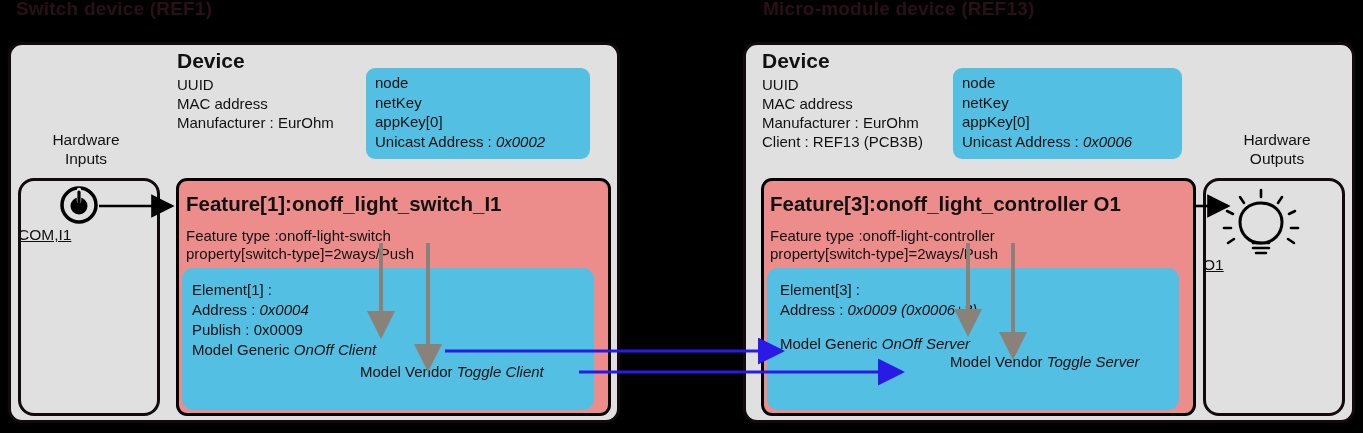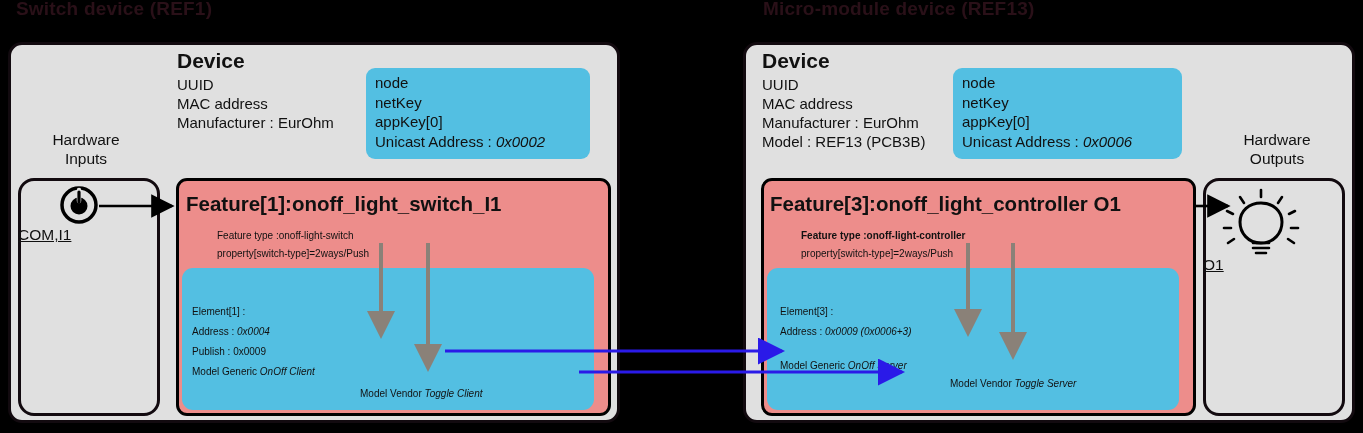--- a/index.html
+++ b/index.html
@@ -24,25 +24,25 @@
 
   .hw-box{position:absolute;background:#e0e0e0;border:3.5px solid #120a0f;
           border-radius:16px;box-sizing:border-box;}
   .hw-label{position:absolute;font-size:15.5px;line-height:19px;text-align:center;
             white-space:nowrap;}
   .hw-cap{position:absolute;font-size:15.5px;text-align:left;white-space:nowrap;text-decoration:underline;}
 
   .feature-box{position:absolute;background:#ed8d8b;border:3.5px solid #000;
                border-radius:11px;box-sizing:border-box;}
   .feat-title{position:absolute;font-size:20.5px;font-weight:bold;white-space:nowrap;}
-  .feat-sub{position:absolute;font-size:10px;line-height:18.5px;white-space:nowrap;margin-left:31px;}
+  .feat-sub{position:absolute;font-size:15px;line-height:18.5px;white-space:nowrap;}
 
   .element-box{position:absolute;background:#53bfe2;border-radius:11px;
                box-sizing:border-box;}
-  .el-text{position:absolute;font-size:10px;line-height:20px;white-space:nowrap;margin-top:22px;}
+  .el-text{position:absolute;font-size:15px;line-height:20px;white-space:nowrap;}
 
   .svg-layer{position:absolute;left:0;top:0;width:1363px;height:433px;
              pointer-events:none;}
 </style>
 </head>
 <body>
 
 <div class="canvas">
 
   <div class="title" style="left:16px;top:-2px;">Switch device (REF1)</div>
@@ -89,40 +89,40 @@
     <span>Model Vendor </span><span class="ital">Toggle Client</span>
   </div>
 
   <div class="device-outer" style="left:743px;top:42px;width:612px;height:381px;"></div>
 
   <div class="dev-head" style="left:762px;top:48px;">
     <span class="big">Device</span>
     <span>UUID</span><br>
     <span>MAC address</span><br>
     <span>Manufacturer : EurOhm</span><br>
-    <span>Model : REF13 (PCB3B)</span>
+    <span>Client : REF13 (PCB3B)</span>
   </div>
 
   <div class="node-box" style="left:953px;top:68px;width:229px;height:91px;">
     <span>node</span><br>
     <span>netKey</span><br>
     <span>appKey[0]</span><br>
     <span>Unicast Address : </span><span class="ital">0x0006</span>
   </div>
 
   <div class="hw-label" style="left:1212px;top:130px;width:130px;">
     <span>Hardware</span><br>
     <span>Outputs</span>
   </div>
   <div class="hw-box" style="left:1203px;top:178px;width:142px;height:238px;"></div>
   <div class="hw-cap" style="left:1203px;top:256px;width:142px;">O1</div>
 
   <div class="feature-box" style="left:761px;top:178px;width:435px;height:238px;"></div>
   <div class="feat-title" style="left:770px;top:192px;">Feature[3]:onoff_light_controller O1</div>
-  <div class="feat-sub" style="left:770px;top:227px;font-weight:bold;">Feature type :onoff-light-controller</div>
+  <div class="feat-sub" style="left:770px;top:227px;">Feature type :onoff-light-controller</div>
   <div class="feat-sub" style="left:770px;top:245px;">property[switch-type]=2ways/Push</div>
 
   <div class="element-box" style="left:767px;top:268px;width:412px;height:142px;"></div>
   <div class="el-text" style="left:780px;top:280px;">Element[3] :</div>
   <div class="el-text" style="left:780px;top:300px;">
     <span>Address : </span><span class="ital">0x0009 (0x0006+3)</span>
   </div>
   <div class="el-text" style="left:780px;top:334px;">
     <span>Model Generic </span><span class="ital">OnOff Server</span>
   </div>

